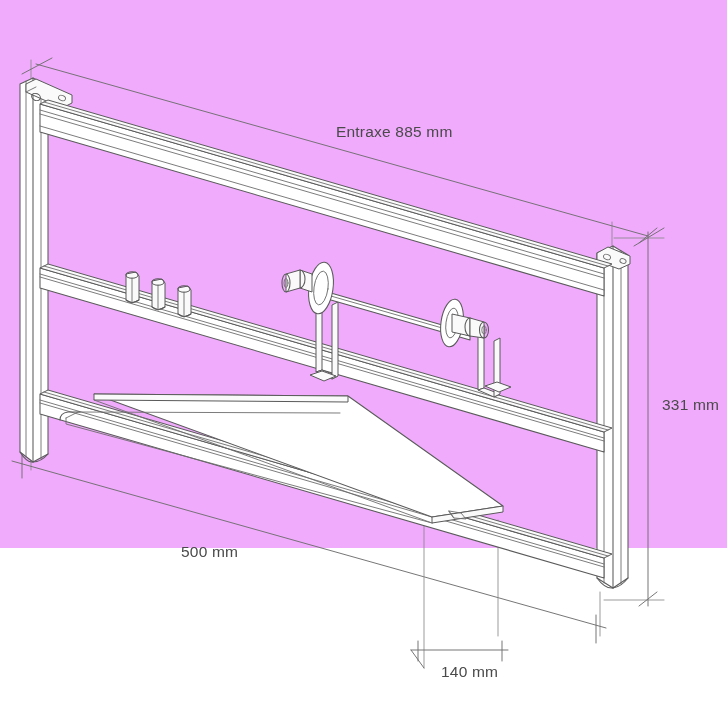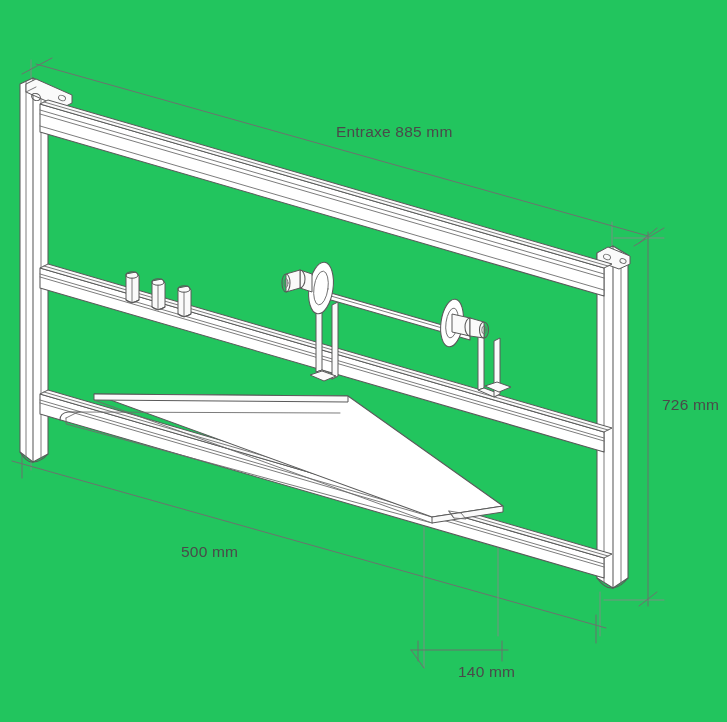--- a/index.html
+++ b/index.html
@@ -1,18 +1,18 @@
 <!DOCTYPE html>
 <html><head>
 <meta charset="utf-8">
 <style>
   html,body{margin:0;padding:0;background:#ffffff;}
   body{width:727px;height:722px;overflow:hidden;
        font-family:"Liberation Sans","DejaVu Sans",sans-serif;}
-  #stage{position:relative;width:727px;height:722px;background:#22c55e;}
+  #stage{position:relative;width:727px;height:548px;background:#f0abfc;}
   svg#drawing{position:absolute;left:0;top:0;width:727px;height:722px;display:block;}
   .dimlabel{position:absolute;color:#4a4a4a;font-size:15.5px;letter-spacing:.2px;
             white-space:nowrap;font-family:"Liberation Sans","DejaVu Sans",sans-serif;}
 </style>
 </head>
 <body>
 
 <div id="stage">
 
   <svg id="drawing" viewBox="0 0 727 722">
@@ -176,17 +176,17 @@
         <ellipse class="ln" cx="470" cy="327" rx="5" ry="9"></ellipse>
         <path class="fl2" d="M470,318 L484,322 L484,338 L470,336 Z"></path>
         <ellipse class="ln" cx="484" cy="330" rx="4.5" ry="8"></ellipse>
         <ellipse class="ln2" cx="484" cy="330" rx="2.2" ry="4"></ellipse>
       </g>
     </g>
 
   </svg>
 
   <div class="dimlabel" style="left:336px;top:123px;">Entraxe 885 mm</div>
-  <div class="dimlabel" style="left:662px;top:396px;">726 mm</div>
+  <div class="dimlabel" style="left:662px;top:396px;">331 mm</div>
   <div class="dimlabel" style="left:181px;top:543px;">500 mm</div>
-  <div class="dimlabel" style="left:458px;top:663px;">140 mm</div>
+  <div class="dimlabel" style="left:441px;top:663px;">140 mm</div>
 
 </div>
 
 </body></html>

